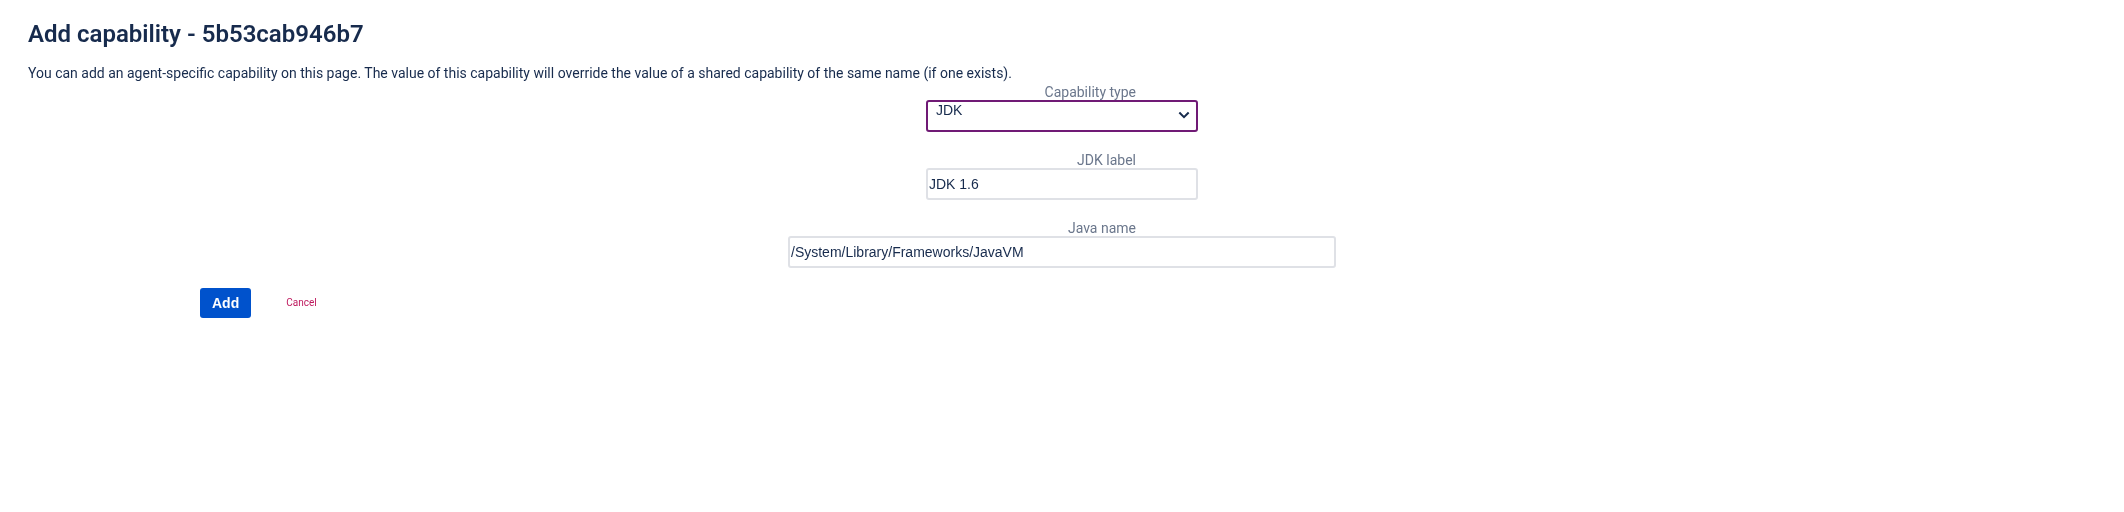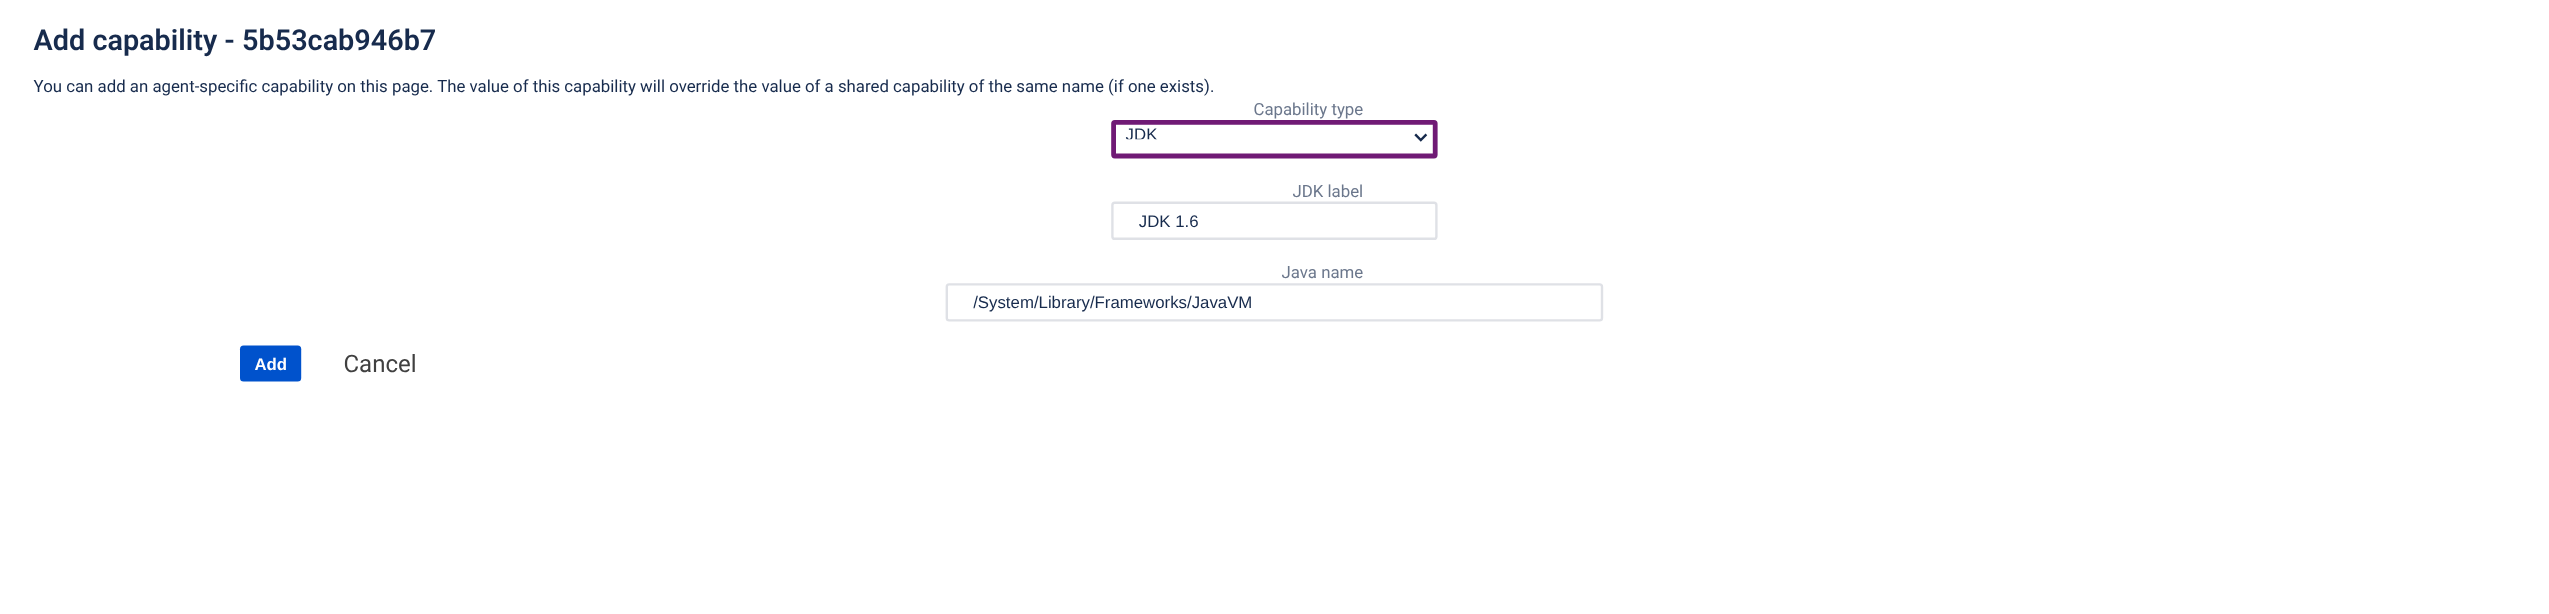--- a/index.html
+++ b/index.html
@@ -39,42 +39,42 @@
       font-size: 14px;
       flex-shrink: 0;
     }
     .select-wrapper {
       position: relative;
       width: 272px;
     }
     .select-field {
       width: 100%;
       height: 32px;
-      border: 4px solid #701a75;
+      border: 2px solid #701a75;
       border-radius: 3px;
       padding: 0 28px 12px 8px;
       font-size: 14px;
       color: #172B4D;
       background: #fff;
       appearance: none;
       -webkit-appearance: none;
       cursor: pointer;
     }
     .chevron-icon {
       position: absolute;
       right: 6px;
       top: 50%;
       transform: translateY(-50%);
       pointer-events: none;
     }
     .input-field {
       height: 32px;
       border: 2px solid #DFE1E6;
       border-radius: 3px;
-      padding: 0 21px;
+      padding: 0 1px;
       font-size: 14px;
       color: #172B4D;
       background: #fff;
     }
     .input-small {
       width: 272px;
     }
     .input-large {
       width: 548px;
     }
@@ -88,23 +88,23 @@
       background: #0052CC;
       color: #fff;
       border: none;
       border-radius: 3px;
       padding: 7px 12px;
       font-size: 14px;
       font-weight: 600;
       cursor: pointer;
     }
     .link-cancel {
-      color: #404040;
+      color: #be185d;
       text-decoration: none;
-      font-size: 20px;
+      font-size: 10px;
       cursor: pointer;
       text-align: center;
     }
   </style>
 </head>
 <body>
 
 <h1 class="page-title">Add capability - 5b53cab946b7</h1>
 
 <p class="description">You can add an agent-specific capability on this page. The value of this capability will override the value of a shared capability of the same name (if one exists).</p>

